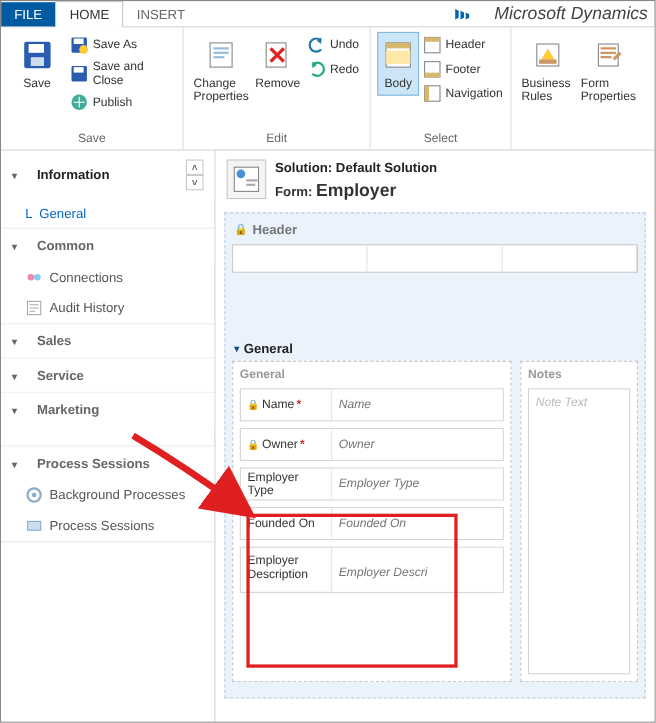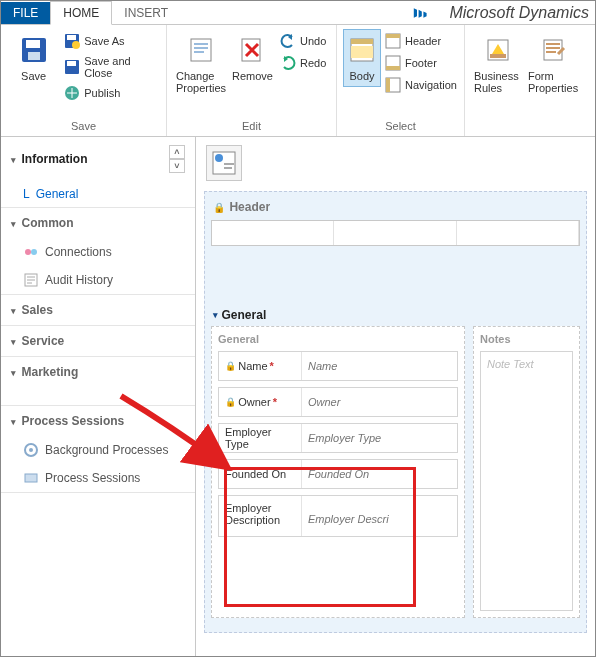--- a/index.html
+++ b/index.html
@@ -17,21 +17,21 @@
   .group-label { text-align:center; font-size:11px; color:#666; padding:2px 0 4px;}
   .bigbtn { display:flex; flex-direction:column; align-items:center; width:56px; font-size:11px; padding:4px 2px; cursor:pointer; border:1px solid transparent;}
   .bigbtn.sel { background:#cde6f7; border:1px solid #7fb7e0;}
   .bigbtn .ic { width:32px; height:32px; margin-bottom:4px; display:flex; align-items:center; justify-content:center;}
   .smallbtn { display:flex; align-items:center; font-size:11px; padding:2px 4px; cursor:pointer; gap:4px;}
   .smallbtn .ic { width:16px; height:16px; display:flex; align-items:center; justify-content:center;}
   .col { display:flex; flex-direction:column; gap:2px; }
   .splitter { display:flex; height: calc(657px - 24px - 112px - 2px); }
   .leftpane { width:195px; border-right:1px solid #c8c8c8; overflow:hidden; background:#fff;}
   .navsec { border-bottom:1px solid #e5e5e5;}
-  .navhead { font-size:12px; font-weight:bold; color:#666; padding:8px 10px; display:flex; align-items:center; gap:6px; cursor:pointer; background:#fff;}
+  .navhead { font-size:12px; font-weight:bold; color:#666; padding:8px 10px; display:flex; align-items:center; gap:18px; cursor:pointer; background:#fff;}
   .navhead .tri::before { content:"▾"; font-size:9px; color:#666; display:inline-block;}
   .navhead.dark { color:#222;}
   .scrollbtns { float:right; display:flex; flex-direction:column; margin-left:auto;}
   .scrollbtns span { width:16px; height:14px; border:1px solid #c8c8c8; font-size:9px; display:flex; align-items:center; justify-content:center; color:#666; cursor:pointer;}
   .navitem { font-size:12px; padding:6px 10px 6px 22px; color:#555; display:flex; align-items:center; gap:6px; cursor:pointer;}
   .navitem.link { color:#0066cc; padding-left:22px;}
   .navitem .ic { width:16px; height:16px; }
   .rightpane { flex:1; background:#fff; overflow:hidden;}
   .formtop { padding:8px 10px 10px 10px; display:flex; gap:8px; align-items:flex-start;}
   .formtop .ic { width:36px; height:36px; border:1px solid #c8c8c8; display:flex; align-items:center; justify-content:center; background:#f4f4f4;}
@@ -321,20 +321,24 @@
   <div class="rightpane">
     <div class="formtop">
       <div class="ic">
           <svg width="28" height="28">
             <rect x="3" y="3" width="22" height="22" fill="#fff" stroke="#888"></rect>
             <circle cx="9" cy="9" r="4" fill="#4a90d9"></circle>
             <rect x="14" y="14" width="10" height="2" fill="#aaa"></rect>
             <rect x="14" y="18" width="8" height="2" fill="#aaa"></rect>
           </svg>
         </div>
+      <div class="meta">
+        <div class="line1"><span>Solution:</span> <span>Default Solution</span></div>
+        <div class="line2"><span style="font-weight:bold;">Form:</span> <b>Employer</b></div>
+      </div>
     </div>
 
     <div class="canvas">
       <div class="sect">
         <div class="sect-head locked">
             <span>Header</span>
           </div>
         <div class="hdrbox">
             <div></div>
             <div></div>

